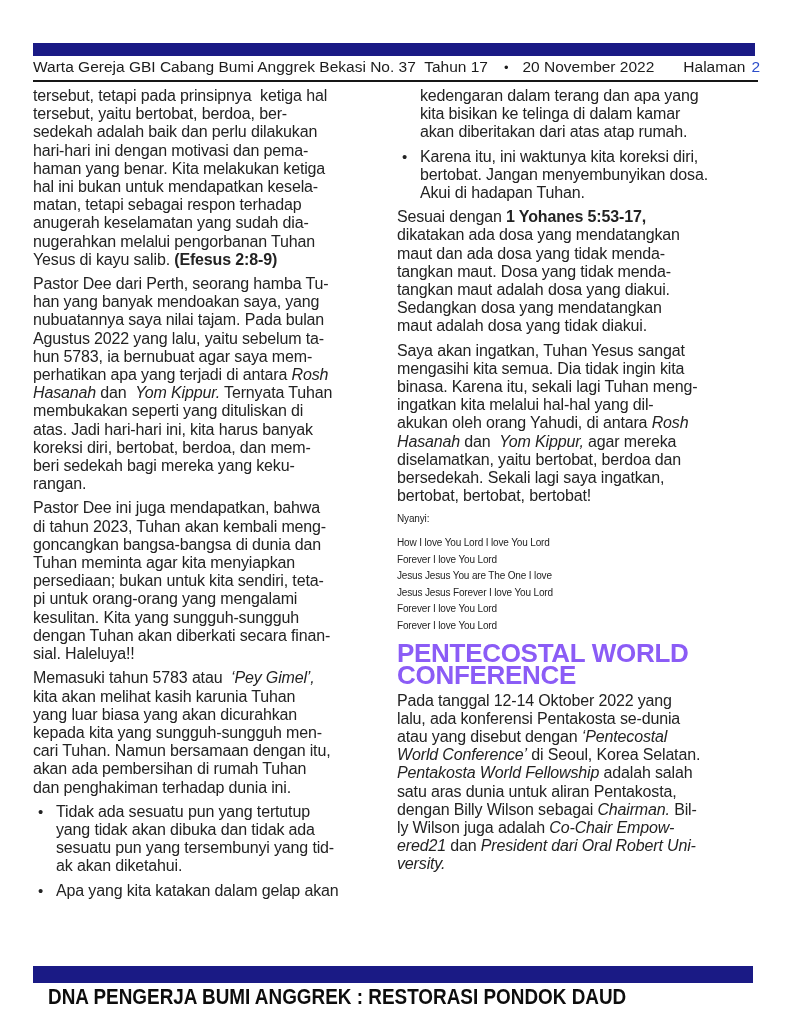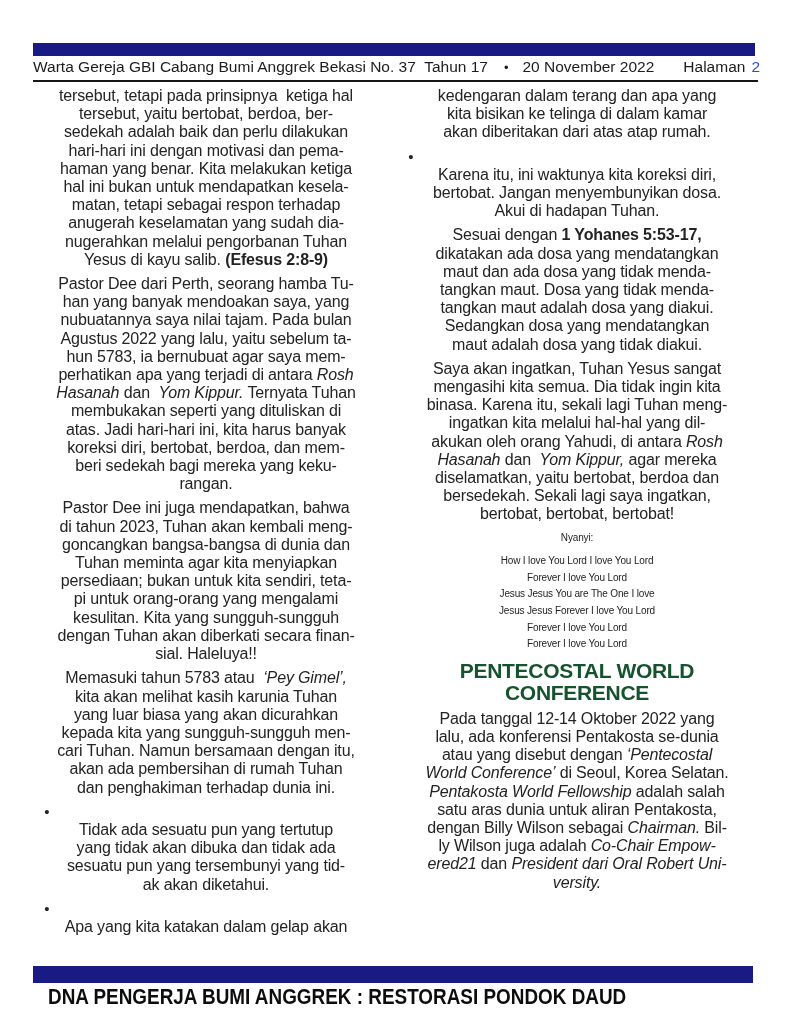--- a/index.html
+++ b/index.html
@@ -17,41 +17,41 @@
   .header-bar{position:absolute;left:33px;top:43px;width:722px;height:13px;background:var(--bar-color);}
   .masthead{
     position:absolute;left:33px;top:57px;width:727px;
     display:flex;align-items:baseline;font-size:15.5px;line-height:20px;color:#1c1c1c;
   }
   .masthead-title{white-space:pre;}
   .sep-dot{margin:0 14px 0 16px;font-size:13px;}
   .flex-gap{flex:1;}
   .page-num{color:var(--page-num-color);margin-left:6px;}
   .header-rule{position:absolute;left:33px;top:80px;width:725px;border-top:2.5px solid #161616;}
-  .content{position:absolute;left:33px;top:87px;width:724px;display:flex;text-align:center;}
+  .content{position:absolute;left:33px;top:87px;width:724px;display:flex;}
   .col{display:block;}
   .col-left{width:346px;margin-right:18px;}
   .col-right{width:360px;}
   .para{
     white-space:pre-wrap;font-size:16px;line-height:18.2px;
     letter-spacing:-0.15px;margin-bottom:6px;
   }
   .para.small{font-size:10px;line-height:16.6px;margin-bottom:7px;}
   .run-b{font-weight:bold;}
   .run-i{font-style:italic;}
-  .bullet-item{display:flex;margin-bottom:6px;flex-direction:column;}
+  .bullet-item{display:flex;margin-bottom:6px;}
   .bullet-marker{
     flex:none;width:23px;padding-left:5px;font-size:15px;line-height:18.2px;
   }
   .bullet-text{
     flex:1;white-space:pre-wrap;font-size:16px;line-height:18.2px;letter-spacing:-0.15px;
   }
   .heading{
-    font-weight:bold;font-size:21px;line-height:22px;letter-spacing:-0.3px;
-    margin:7px 0 6px 0;color:#14532d;
+    font-weight:bold;font-size:26px;line-height:22px;letter-spacing:-0.3px;
+    margin:7px 0 6px 0;color:#8b5cf6;
   }
   .footer-bar{position:absolute;left:33px;top:966px;width:720px;height:17px;background:var(--bar-color);}
   .footer-text{
     position:absolute;left:48px;top:984px;font-size:22.5px;font-weight:bold;color:#0d0d0d;
     transform:scaleX(0.84);transform-origin:left top;white-space:nowrap;letter-spacing:0;
   }
 </style>
 </head>
 <body>
 

